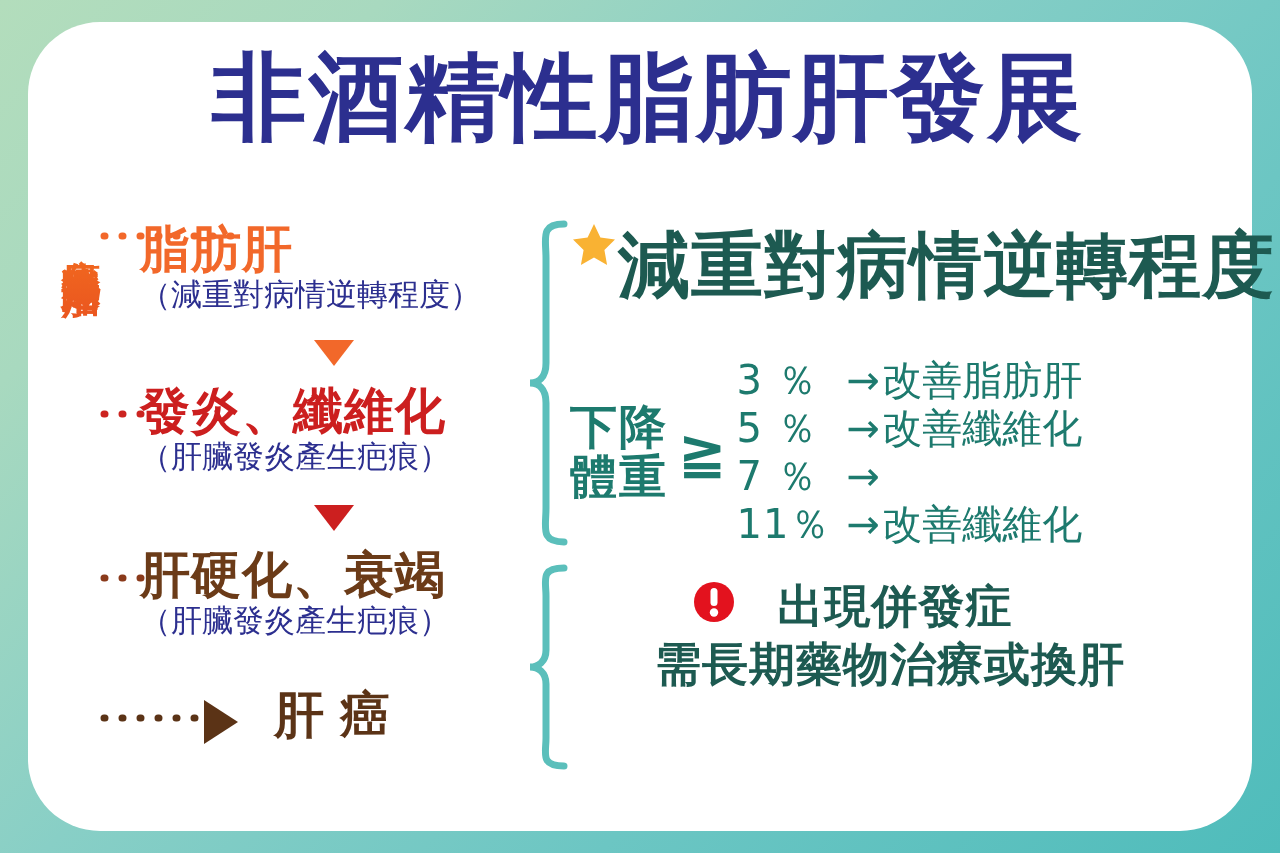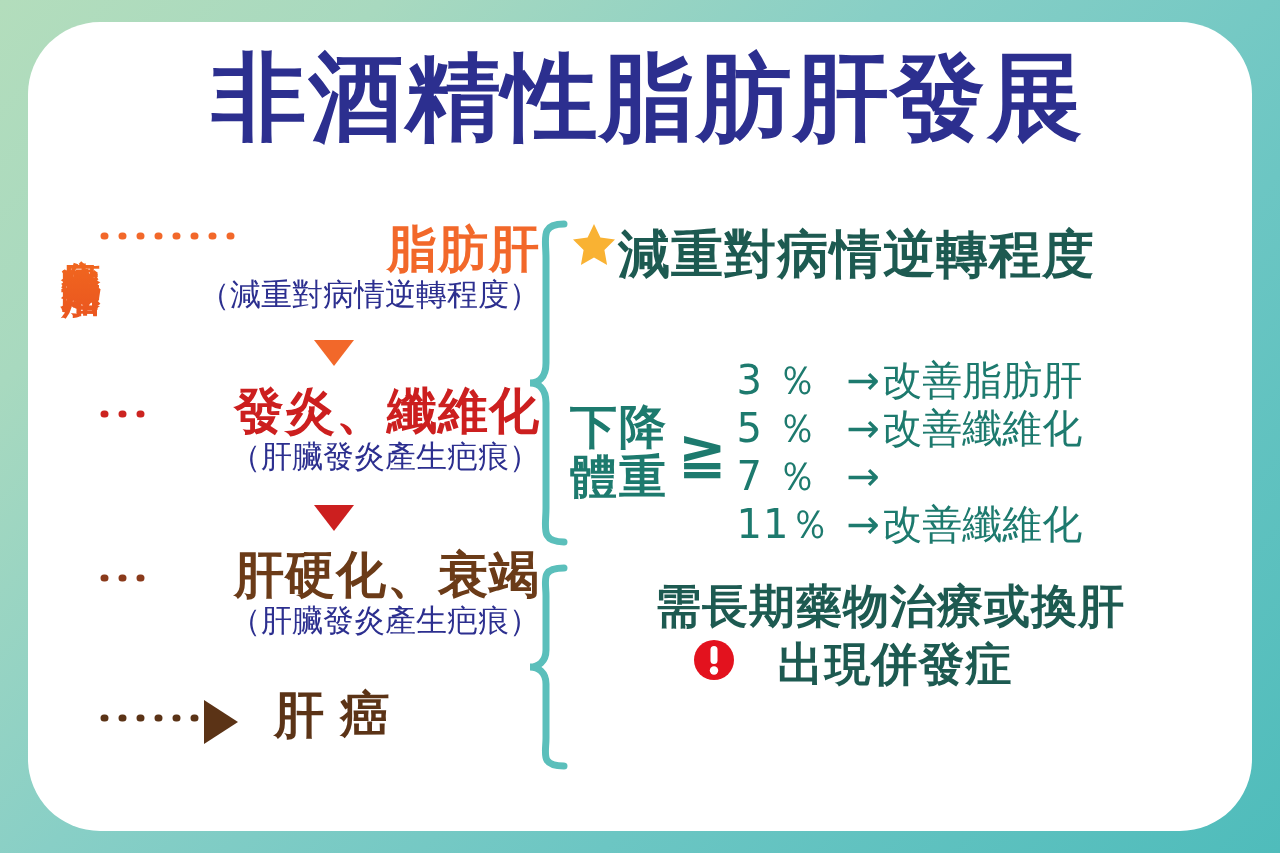--- a/index.html
+++ b/index.html
@@ -59,21 +59,21 @@
     -webkit-background-clip: text;
     background-clip: text;
     color: transparent;
     -webkit-text-fill-color: transparent;
   }
 
   
   #tree { position: absolute; left: 92px; top: 226px; width: 200px; height: 508px; }
 
   
-  .stage { position: absolute; left: 140px; width: 400px; text-align: right; }
+  .stage { position: absolute; left: 140px; width: 400px; text-align: left; }
   .stage-name {
     font-size: 50px;
     font-weight: bold;
     line-height: 1.08;
     letter-spacing: 1px;
     white-space: nowrap;
   }
   .stage-desc {
     font-size: 31px;
     color: #2c2f8f;
@@ -118,21 +118,21 @@
   
   .brace { position: absolute; left: 524px; }
   #brace-top { top: 218px; }
   #brace-bottom { top: 562px; }
 
   
   #right { position: absolute; left: 570px; top: 226px; width: 650px; }
 
   #weight-heading {
     position: relative;
-    font-size: 52px;
+    font-size: 72px;
     font-weight: bold;
     color: #1d5a51;
     white-space: nowrap;
     letter-spacing: 1px;
     line-height: 1.1;
     padding-left: 48px;
   }
   #star-icon { position: absolute; left: 2px; top: -4px; }
 
   #weight-block {
@@ -280,23 +280,23 @@
       </div>
       <div class="percent-row">
         <span class="pct">11％</span>
         <span class="arrow-glyph">→</span>
         <span class="outcome">改善纖維化</span>
       </div>
     </div>
   </div>
 
   <div id="complication">
-    <div id="comp-line-2">需長期藥物治療或換肝</div>
     <div id="comp-line-1">
       <svg id="warn-icon" width="44" height="44" viewBox="0 0 44 44">
         <circle cx="22" cy="22" r="20" fill="#e3121e"></circle>
         <rect x="18.5" y="8" width="7" height="18" rx="3.5" fill="#ffffff"></rect>
         <circle cx="22" cy="32.5" r="4.2" fill="#ffffff"></circle>
       </svg>
       <span>出現併發症</span>
     </div>
+    <div id="comp-line-2">需長期藥物治療或換肝</div>
   </div>
 </div>
 
 </body></html>

